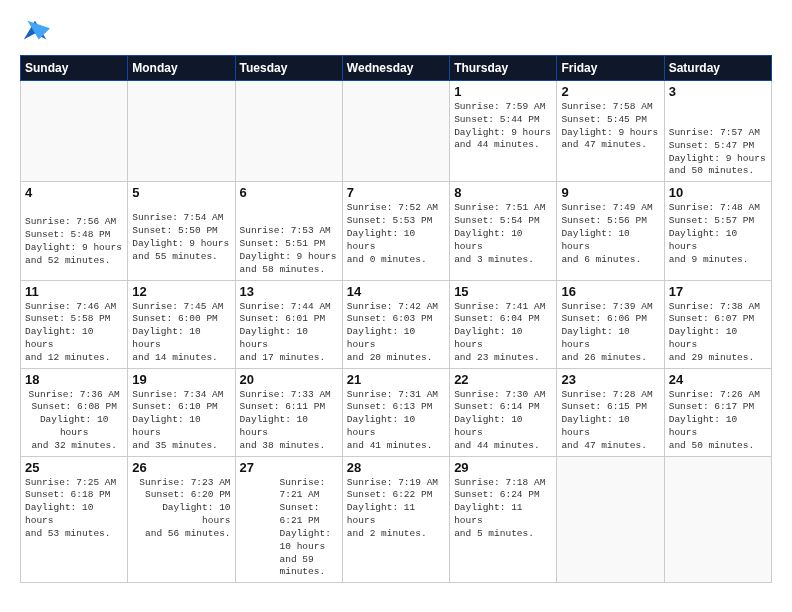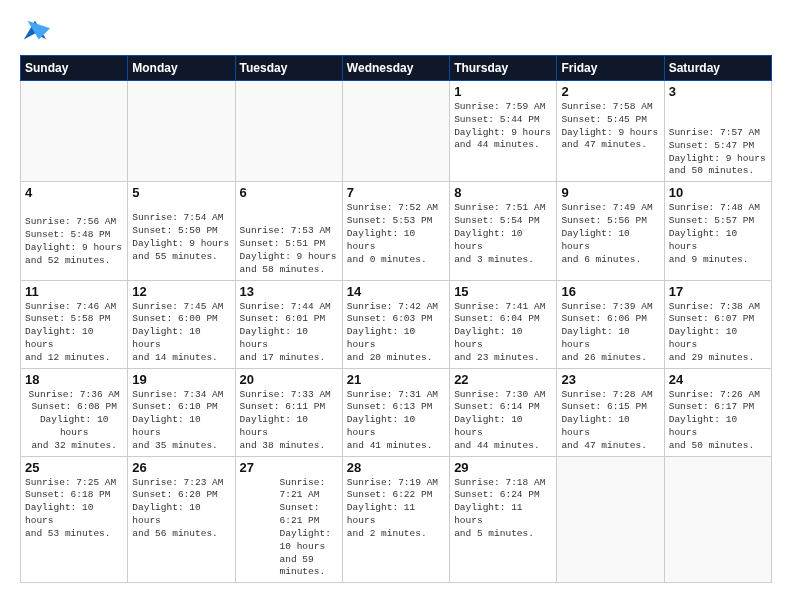--- a/index.html
+++ b/index.html
@@ -319,21 +319,21 @@
         <tr class="week-row">
           <td>
             <span class="day-number">25</span>
             <div class="day-info" style="white-space: pre-line;">Sunrise: 7:25 AM
 Sunset: 6:18 PM
 Daylight: 10 hours
 and 53 minutes.</div>
           </td>
           <td>
             <span class="day-number">26</span>
-            <div class="day-info" style="white-space: pre-line;">Sunrise: 7:23 AM
+            <div class="day-info" style="white-space: pre-line; text-align: right;">Sunrise: 7:23 AM
 Sunset: 6:20 PM
 Daylight: 10 hours
 and 56 minutes.</div>
           </td>
           <td>
             <span class="day-number">27</span>
             <div class="day-info" style="white-space: pre-line; margin-left: 40px;">Sunrise: 7:21 AM
 Sunset: 6:21 PM
 Daylight: 10 hours
 and 59 minutes.</div>

